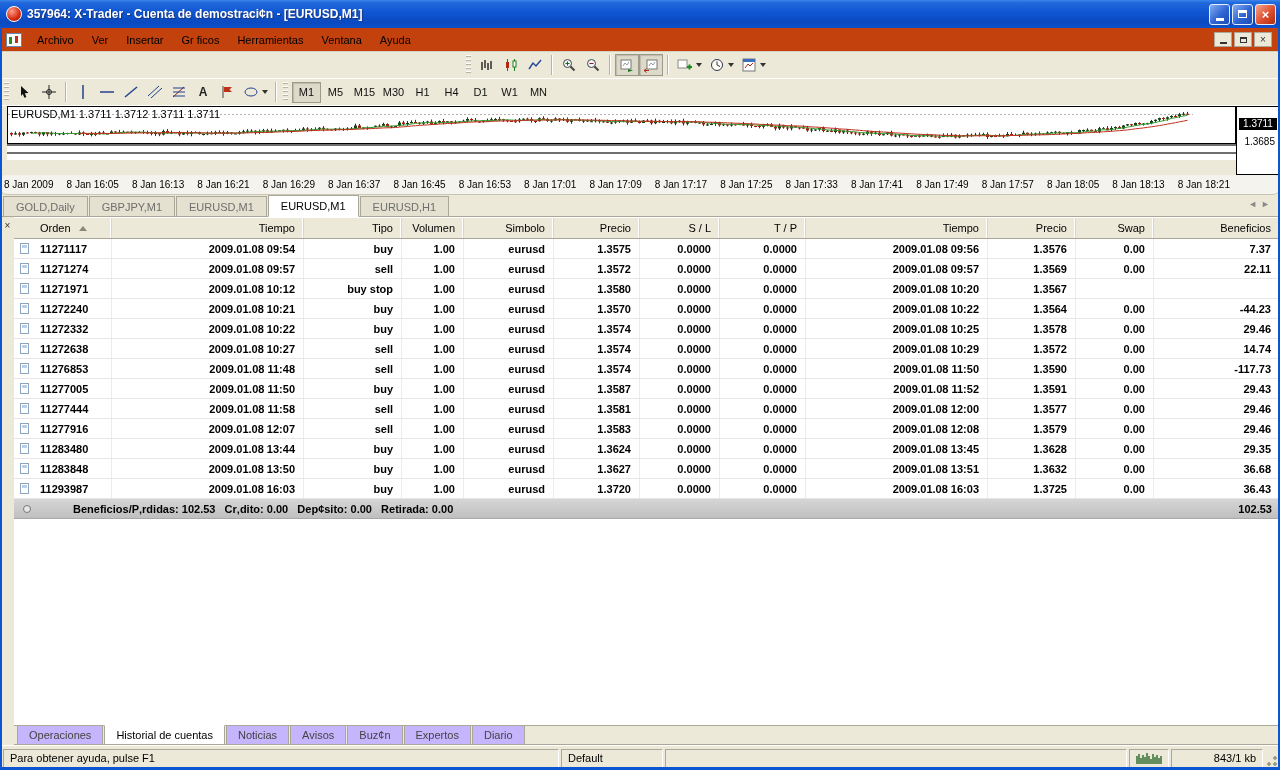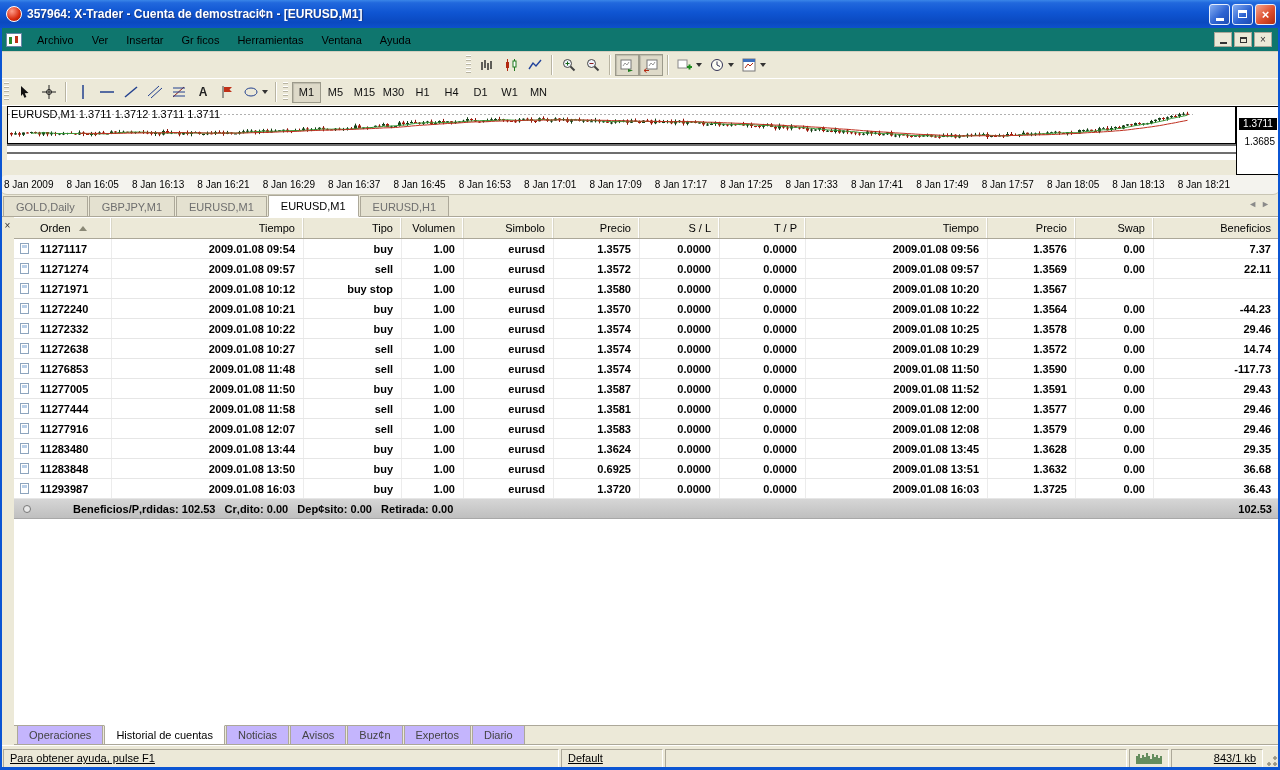--- a/index.html
+++ b/index.html
@@ -18,21 +18,21 @@
     background:radial-gradient(circle at 35% 30%, #ff9d8a, #d82a0e 60%, #8c1503); border:1px solid #fff; }
   .title-text { color:#fff; font-weight:bold; font-size:12px; text-shadow:1px 1px 1px #1a357a; flex:1; white-space:nowrap; overflow:hidden; }
   .tb-btns { display:flex; gap:2px; flex:none; }
   .tbtn { width:21px; height:21px; border-radius:3px; border:1px solid #e6eefc; display:flex; align-items:center; justify-content:center; color:#fff; }
   .tbtn.minb,.tbtn.maxb { background:linear-gradient(135deg,#86aef2,#2d63d2 55%,#1c4cb4); }
   .tbtn.closeb { background:linear-gradient(135deg,#f5a58e,#dd4f2e 55%,#b02c0e); font-size:13px; font-weight:bold; line-height:1; }
   .glyph-minbar { width:8px; height:3px; background:#fff; align-self:flex-end; margin:0 auto 3px auto; }
   .glyph-maxbox { width:9px; height:8px; border:1px solid #fff; border-top-width:3px; }
 
   
-  .menubar { height:24px; flex:none; display:flex; align-items:center; background:#0f766e; border-bottom:1px solid #d4d0c0; padding:0 4px; }
+  .menubar { height:24px; flex:none; display:flex; align-items:center; background:#c2410c; border-bottom:1px solid #d4d0c0; padding:0 4px; }
   .mdi-doc-icon { width:16px; height:14px; border:1px solid #6a86a8; background:#fff; position:relative; margin:0 6px 0 2px; flex:none; }
   .mdi-doc-icon::after { content:""; position:absolute; left:2px; top:3px; width:3px; height:7px; background:#2a8a2a; box-shadow:6px -1px 0 #c03018; }
   .menu-item { padding:3px 9px; background:transparent; border:none; font:11px "Liberation Sans",sans-serif; }
   .mdi-controls { margin-left:auto; display:flex; gap:2px; padding-right:4px; }
   .mdibtn { width:18px; height:15px; background:#ece9d8; border:1px solid #aca899; display:flex; align-items:center; justify-content:center; color:#333; font-size:10px; line-height:1; }
   .glyph-mdimin { width:7px; height:2px; background:#333; align-self:flex-end; margin:0 auto 2px auto; }
   .glyph-mdires { width:7px; height:6px; border:1px solid #333; border-top-width:2px; }
 
   
   .toolbar { height:27px; flex:none; display:flex; align-items:center; background:#ece9d8; border-bottom:1px solid #fff; box-shadow:0 1px 0 #aca899; padding:0 2px; }
@@ -91,21 +91,21 @@
   .sum-total { margin-left:auto; padding-right:8px; }
   .tfiller { flex:1; background:#fff; }
 
   
   .bottom-tabs { height:20px; flex:none; background:#ece9d8; border-top:1px solid #aca899; display:flex; align-items:flex-start; padding-left:3px; }
   .btab { height:19px; padding:0 11px; background:#c4b5fd; border:1px solid #aca899; border-top:none; margin-right:1px; color:#444; font:11px "Liberation Sans",sans-serif; }
   .btab:nth-of-type(2) { background:#fff; color:#000; margin-top:-1px; height:20px; border-top:1px solid #fff;text-align:center; }
 
   
   .statusbar { height:25px; flex:none; background:#ece9d8; border-top:1px solid #fff; box-shadow:0 -1px 0 #aca899; display:flex; align-items:center; padding:0 2px; }
-  .seg { height:19px; border:1px solid; border-color:#aca899 #fff #fff #aca899; margin:2px 1px; display:flex; align-items:center; padding:0 6px; white-space:nowrap;text-decoration:underline; }
+  .seg { height:19px; border:1px solid; border-color:#aca899 #fff #fff #aca899; margin:2px 1px; display:flex; align-items:center; padding:0 6px; white-space:nowrap; }
   .seg-help { width:556px; }
   .seg-profile { width:102px; }
   .seg-fill { flex:1; }
   .seg-bars { width:40px; justify-content:center; }
   .seg-traffic { width:92px; justify-content:flex-end; }
   .sizegrip { width:14px; height:19px; background:
      radial-gradient(circle at 11px 15px, #9a9786 1.5px, transparent 2px),
      radial-gradient(circle at 11px 9px, #9a9786 1.5px, transparent 2px),
      radial-gradient(circle at 5px 15px, #9a9786 1.5px, transparent 2px); }
 </style>
@@ -594,21 +594,21 @@
 
           <div class="trow">
             <span class="row-icon">
               <span class="doc"></span>
             </span>
             <span class="cell cc0">11283848</span>
             <span class="cell c1 r">2009.01.08 13:50</span>
             <span class="cell c2 r">buy</span>
             <span class="cell c3 r">1.00</span>
             <span class="cell c4 r">eurusd</span>
-            <span class="cell c5 r">0.6925</span>
+            <span class="cell c5 r">1.3627</span>
             <span class="cell c6 r">0.0000</span>
             <span class="cell c7 r">0.0000</span>
             <span class="cell c8 r">2009.01.08 13:51</span>
             <span class="cell c9 r">1.3632</span>
             <span class="cell c10 r">0.00</span>
             <span class="cell c11 r">36.68</span>
           </div>
 
           <div class="trow">
             <span class="row-icon">

